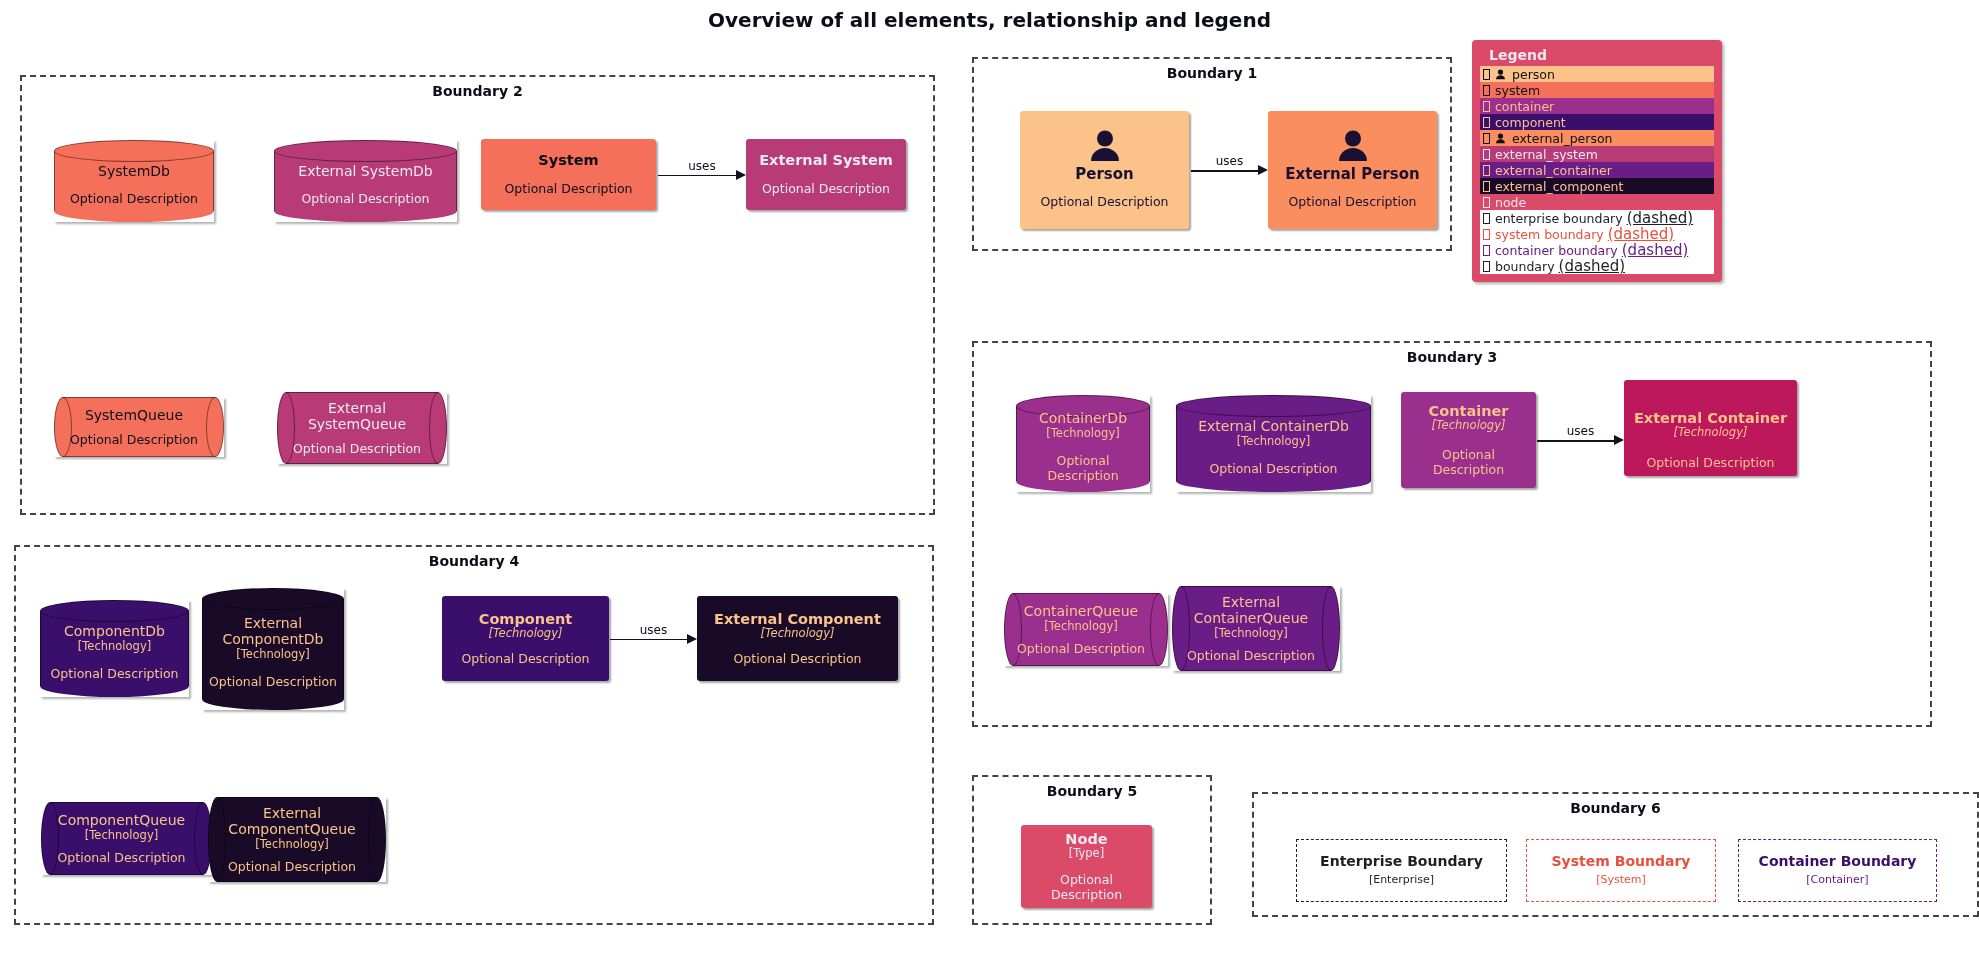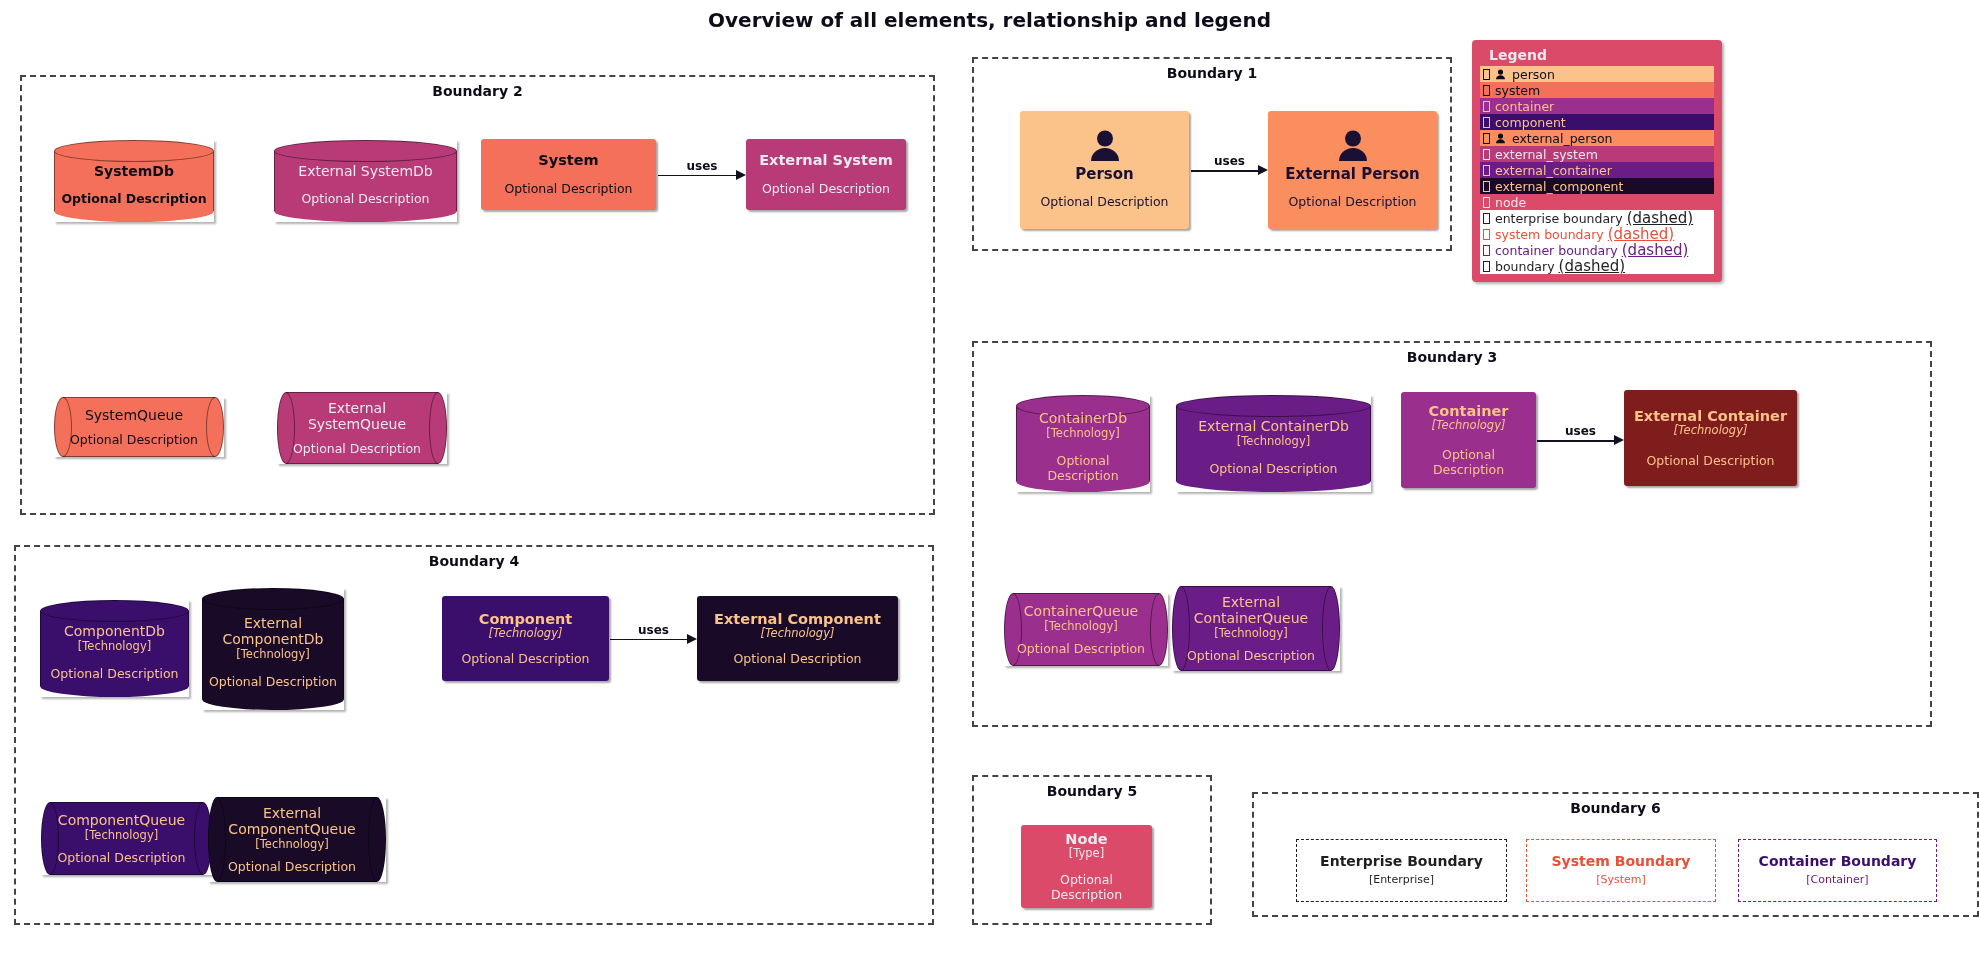--- a/index.html
+++ b/index.html
@@ -139,21 +139,21 @@
     position:absolute; right:0; top:50%;
     width:0; height:0;
     transform:translateY(-50%);
     border-top:5px solid transparent;
     border-bottom:5px solid transparent;
     border-left:10px solid #111122;
   }
   .rel .rel-label {
     position:absolute; left:50%; transform:translateX(-50%);
     bottom:52%;
-    font-size:12px; font-weight:bold; color:#0d0d1a;
+    font-size:12px; font-weight:normal; color:#0d0d1a;
     white-space:nowrap;
     font-family:"DejaVu Sans", sans-serif;
     background:#ffffff; padding:0 3px;
   }
 
   
   .mini-boundary {
     position:absolute;
     display:flex; flex-direction:column;
     align-items:center; justify-content:center;
@@ -197,21 +197,21 @@
 </head>
 <body>
 
 <div class="canvas">
 
   <div id="diagram-title">Overview of all elements, relationship and legend</div>
 
   <div class="boundary" style="left:20px; top:75px; width:915px; height:440px;">
     <div class="b-title">Boundary 2</div>
 
-    <div class="db" style="left:32px; top:63px; width:160px; height:82px;font-weight:bold;">
+    <div class="db" style="left:32px; top:63px; width:160px; height:82px;">
       <div class="db-body" style="background:#F4705A;"></div>
       <div class="db-bot" style="background:#F4705A;"></div>
       <div class="db-sideL"></div>
       <div class="db-sideR"></div>
       <div class="db-top" style="background:#F4705A;"></div>
       <div class="db-text">
         <div class="n-name" style="font-size:14px; color:#0D0D1A;">SystemDb</div>
         <div class="n-desc" style="font-size:12.5px; color:#0D0D1A; margin-top:12px;">Optional Description</div>
       </div>
     </div>
@@ -408,21 +408,21 @@
       <div class="n-tech" style="font-size:11.5px; color:#FBC38A;">[Technology]</div>
       <div class="n-desc" style="font-size:12.5px; color:#FBC38A; margin-top:16px;">Optional Description</div>
     </div>
 
     <div class="rel" style="left:563px; top:49px; width:87px; height:96px;">
       <div class="rel-line" style="width:77px;"></div>
       <div class="rel-head"></div>
       <div class="rel-label">uses</div>
     </div>
 
-    <div class="node-el box" style="left:650px; top:47px; width:173px; height:96px; background:#7f1d1d;">
+    <div class="node-el box" style="left:650px; top:37px; width:173px; height:96px; background:#be185d;justify-content:flex-end;">
       <div class="n-name" style="font-size:14.5px; color:#FBC38A;">External Container</div>
       <div class="n-tech" style="font-size:11.5px; color:#FBC38A;">[Technology]</div>
       <div class="n-desc" style="font-size:12.5px; color:#FBC38A; margin-top:16px;">Optional Description</div>
     </div>
 
     <div class="queue" style="left:30px; top:250px; width:164px; height:73px;">
       <div class="q-body" style="background:#9B2F8E;"></div>
       <div class="q-right" style="background:#9B2F8E;"></div>
       <div class="q-left" style="background:#9B2F8E; border:1px solid rgba(0,0,0,0.45);"></div>
       <div class="q-edgeT"></div>

